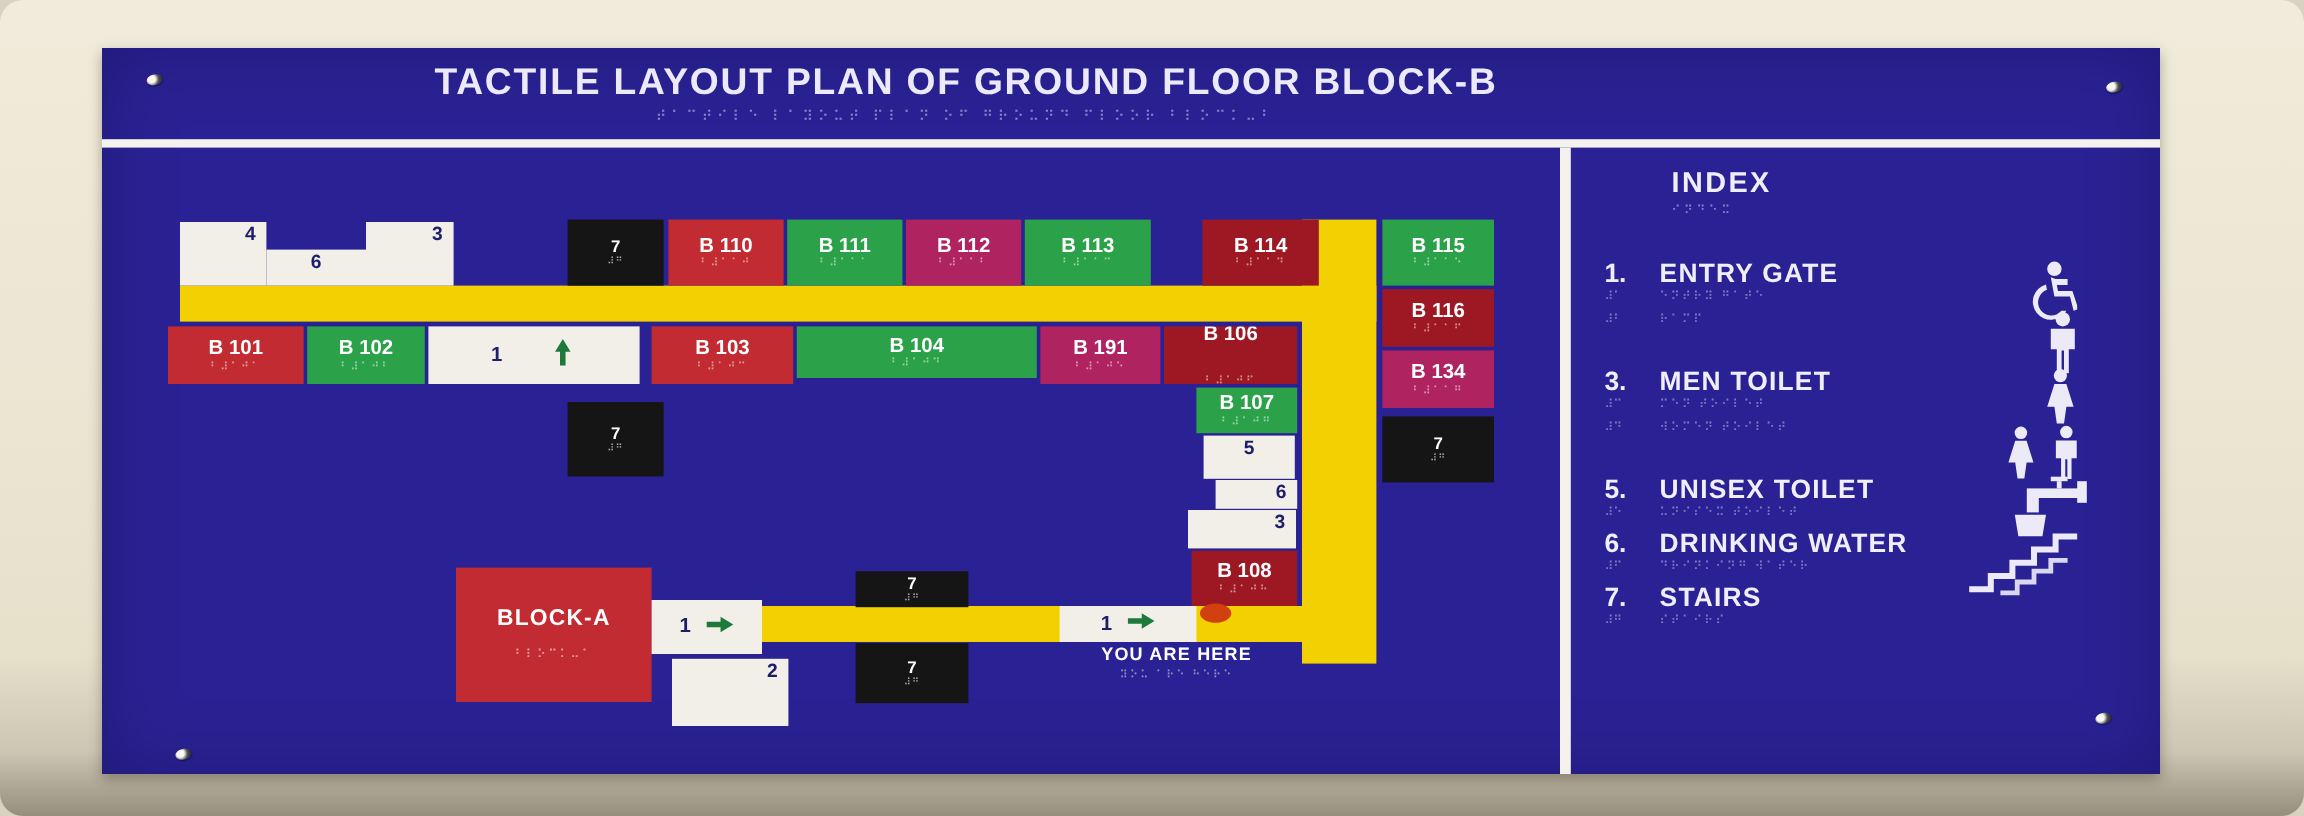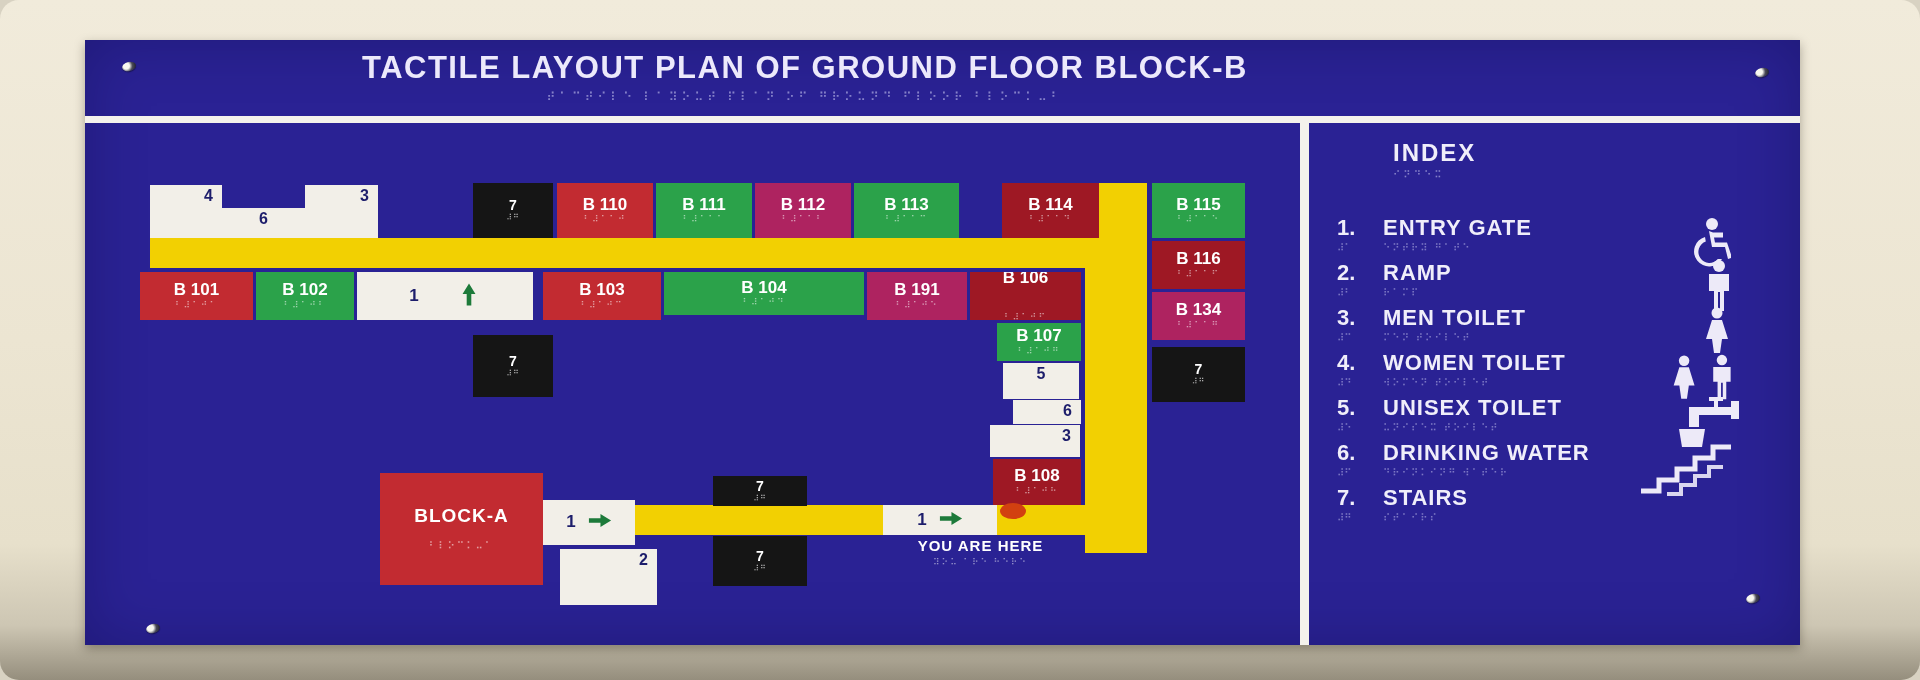--- a/index.html
+++ b/index.html
@@ -210,29 +210,27 @@
     <div class="idx-head">
       <div class="idx-head-t">INDEX</div>
       <div class="idx-head-b">⠊⠝⠙⠑⠭</div>
     </div>
     <div id="idx-list" class="idx-list">
         <div class="idx-item">
           <div class="idx-row"><span class="idx-num">1.</span><span class="idx-lbl">ENTRY GATE</span></div>
           <div class="idx-brl"><span class="idx-num-brl">⠼⠁</span><span>⠑⠝⠞⠗⠽ ⠛⠁⠞⠑</span></div>
         </div>
         <div class="idx-item">
-          <div class="idx-row"><span class="idx-num">2.</span><span class="idx-lbl">RAMP</span></div>
           <div class="idx-brl"><span class="idx-num-brl">⠼⠃</span><span>⠗⠁⠍⠏</span></div>
         </div>
         <div class="idx-item">
           <div class="idx-row"><span class="idx-num">3.</span><span class="idx-lbl">MEN TOILET</span></div>
           <div class="idx-brl"><span class="idx-num-brl">⠼⠉</span><span>⠍⠑⠝ ⠞⠕⠊⠇⠑⠞</span></div>
         </div>
         <div class="idx-item">
-          <div class="idx-row"><span class="idx-num">4.</span><span class="idx-lbl">WOMEN TOILET</span></div>
           <div class="idx-brl"><span class="idx-num-brl">⠼⠙</span><span>⠺⠕⠍⠑⠝ ⠞⠕⠊⠇⠑⠞</span></div>
         </div>
         <div class="idx-item">
           <div class="idx-row"><span class="idx-num">5.</span><span class="idx-lbl">UNISEX TOILET</span></div>
           <div class="idx-brl"><span class="idx-num-brl">⠼⠑</span><span>⠥⠝⠊⠎⠑⠭ ⠞⠕⠊⠇⠑⠞</span></div>
         </div>
         <div class="idx-item">
           <div class="idx-row"><span class="idx-num">6.</span><span class="idx-lbl">DRINKING WATER</span></div>
           <div class="idx-brl"><span class="idx-num-brl">⠼⠋</span><span>⠙⠗⠊⠝⠅⠊⠝⠛ ⠺⠁⠞⠑⠗</span></div>
         </div>

